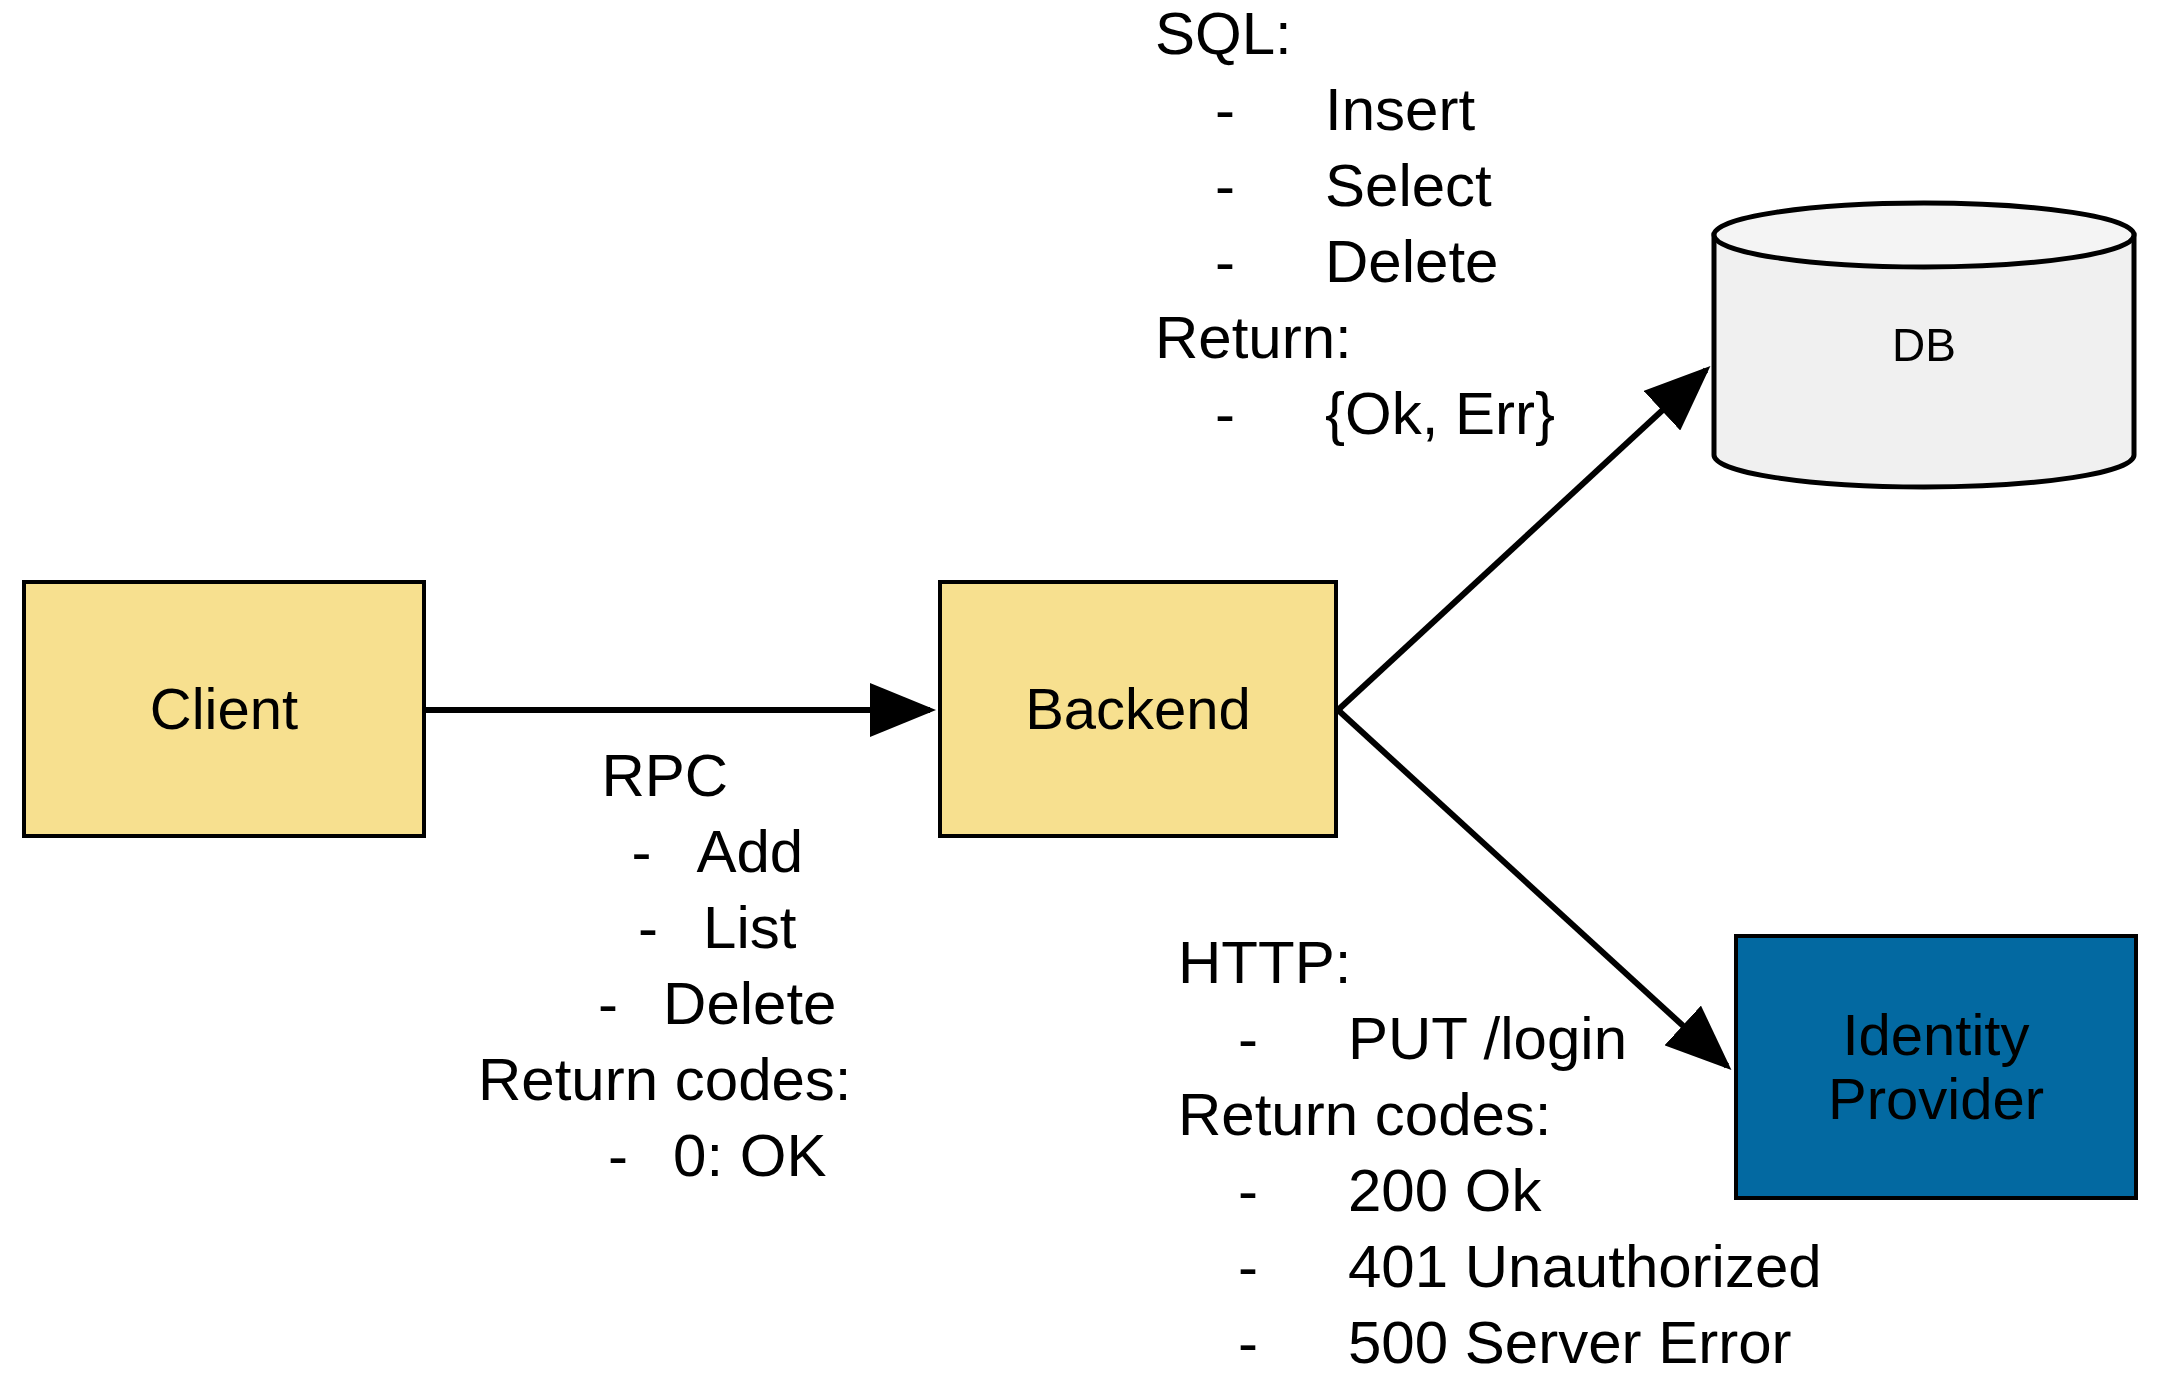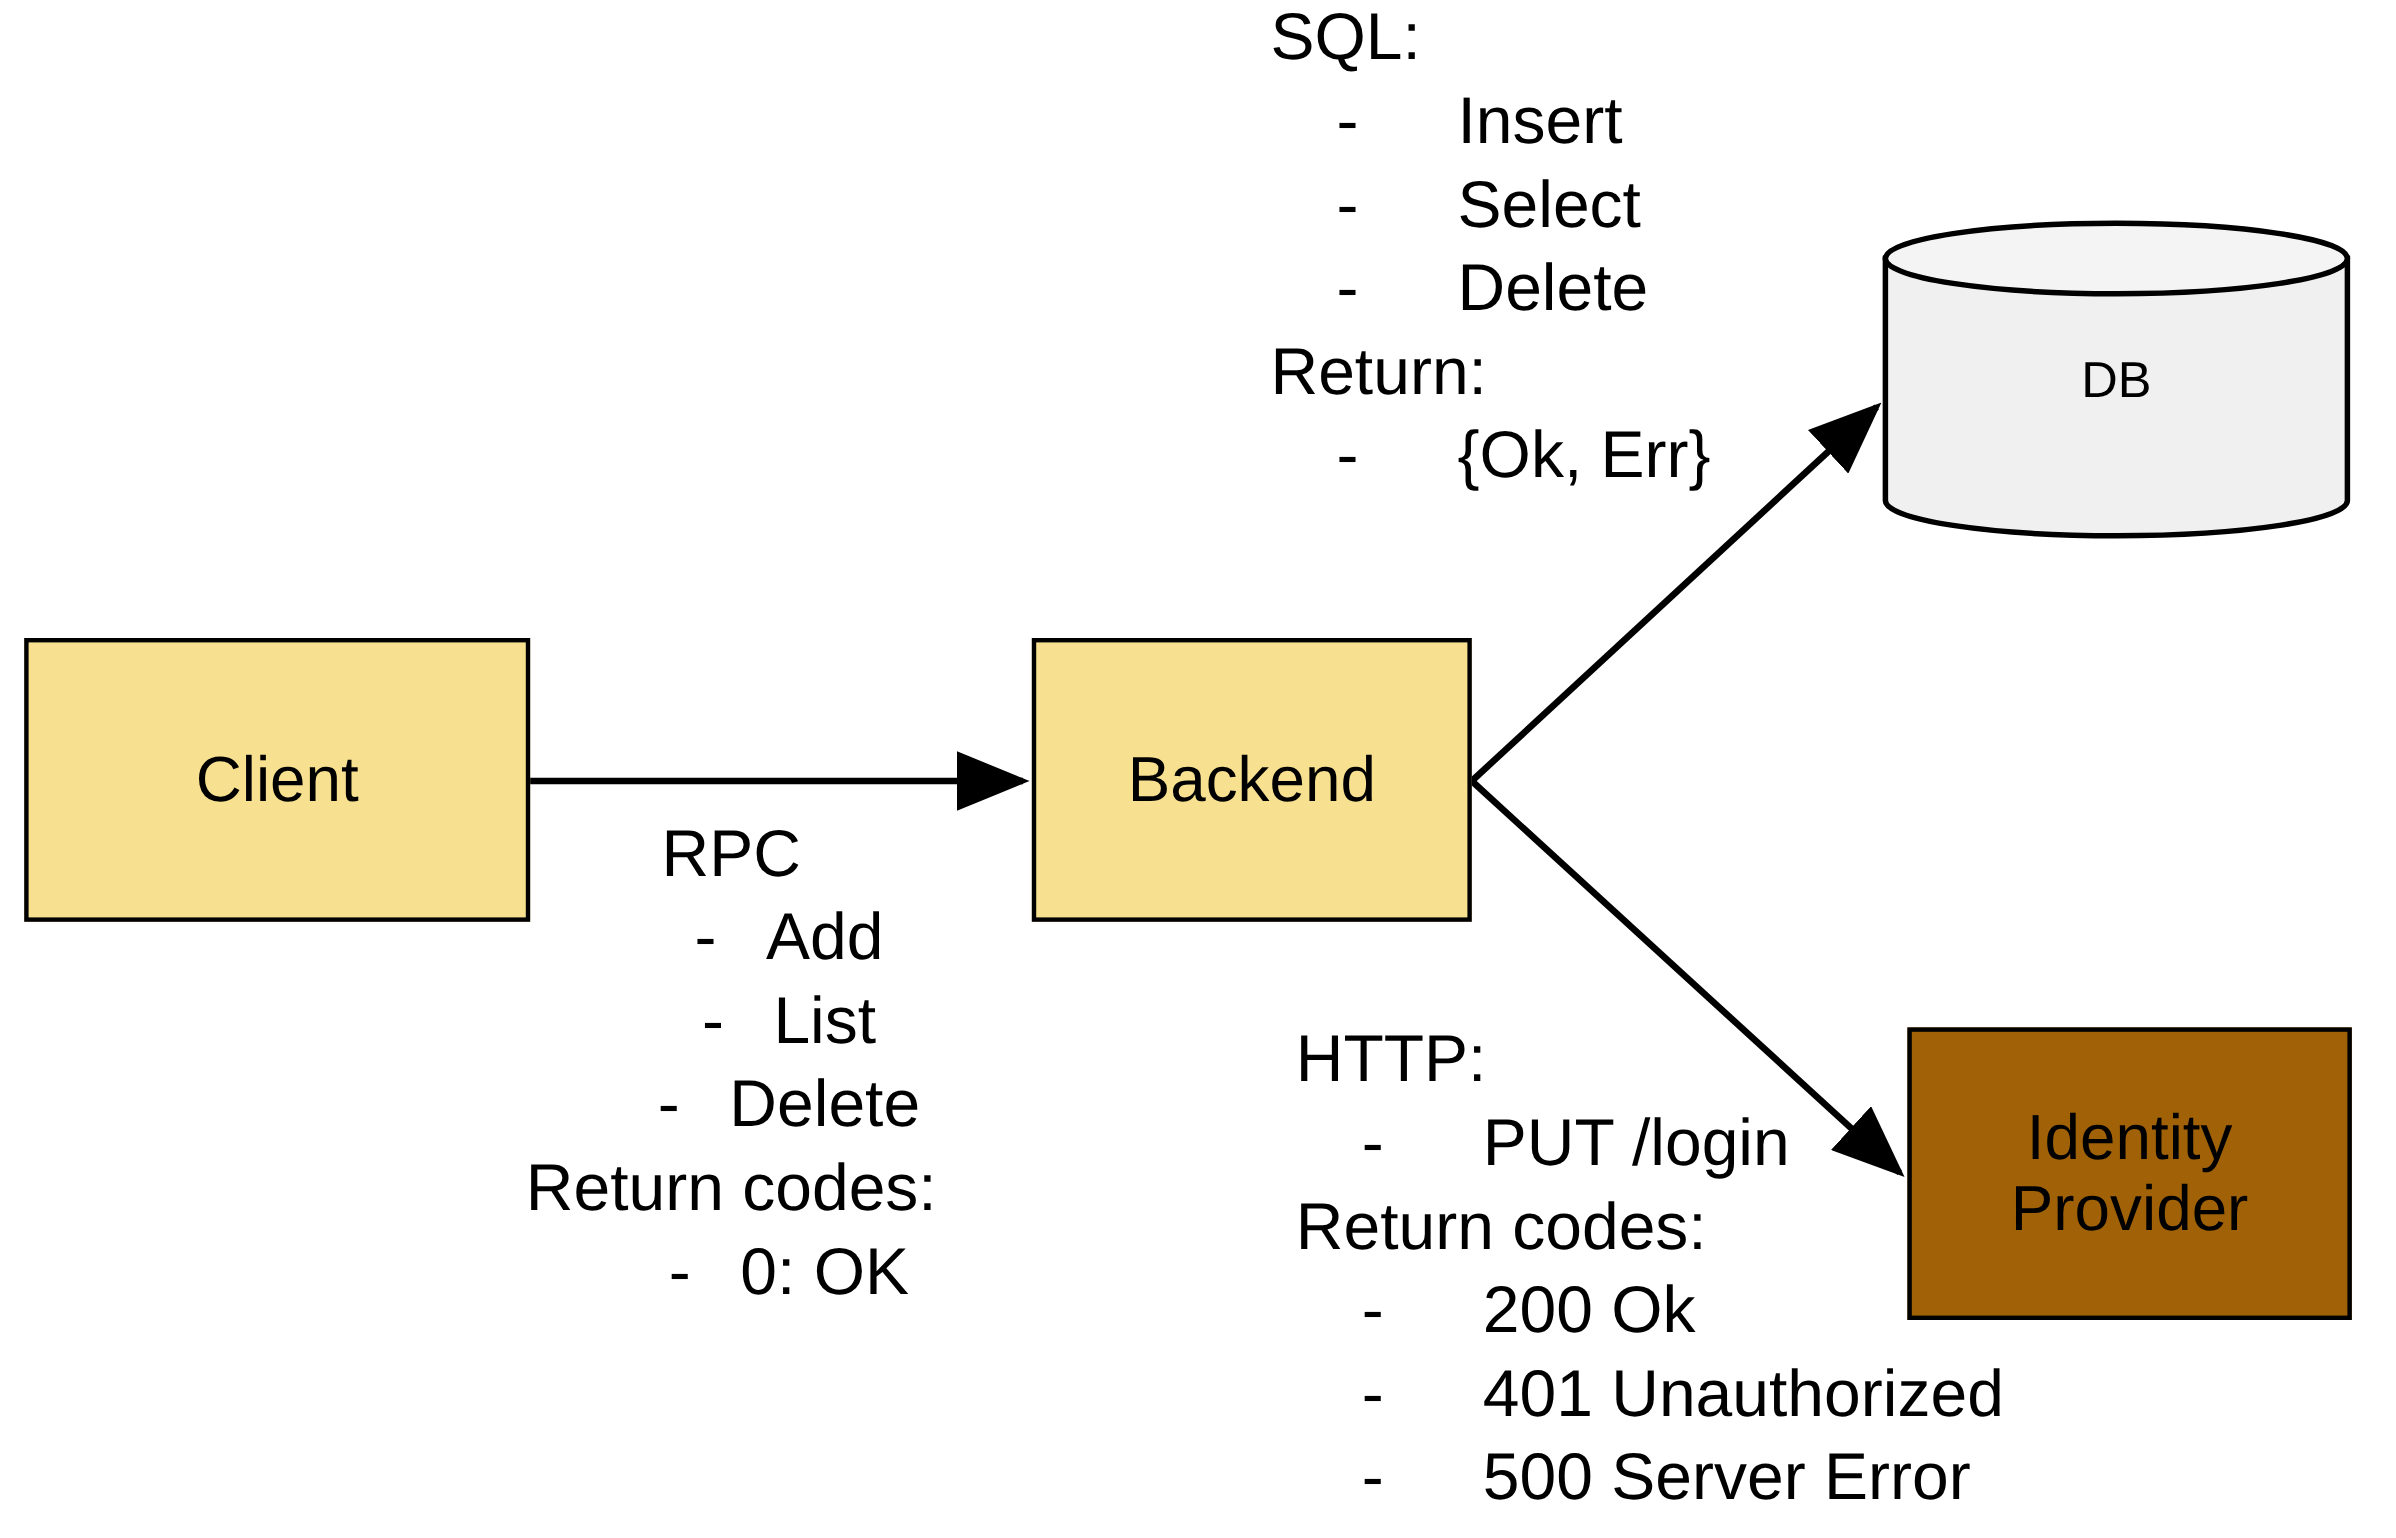--- a/index.html
+++ b/index.html
@@ -35,23 +35,23 @@
     border: 4px solid #000000;
     display: flex;
     align-items: center;
     justify-content: center;
     text-align: center;
     line-height: 1.1;
     font-size: 58px;
     z-index: 3;
   }
   .node-yellow { background: #f7e08f; }
-  .node-gray   { background: #a16207; }
+  .node-gray   { background: #0369a1; }
 
-  #client-node  { left: 22px;   top: 580px;  width: 460px; height: 258px; align-items: center; }
+  #client-node  { left: 22px;   top: 580px;  width: 404px; height: 258px; align-items: center; }
   #backend-node { left: 938px;  top: 580px;  width: 400px; height: 258px; }
   #idp-node     { left: 1734px; top: 934px;  width: 404px; height: 266px; }
 
   
   #db-node {
     position: absolute;
     left: 1709px;
     top: 198px;
     width: 430px;
     height: 294px;

